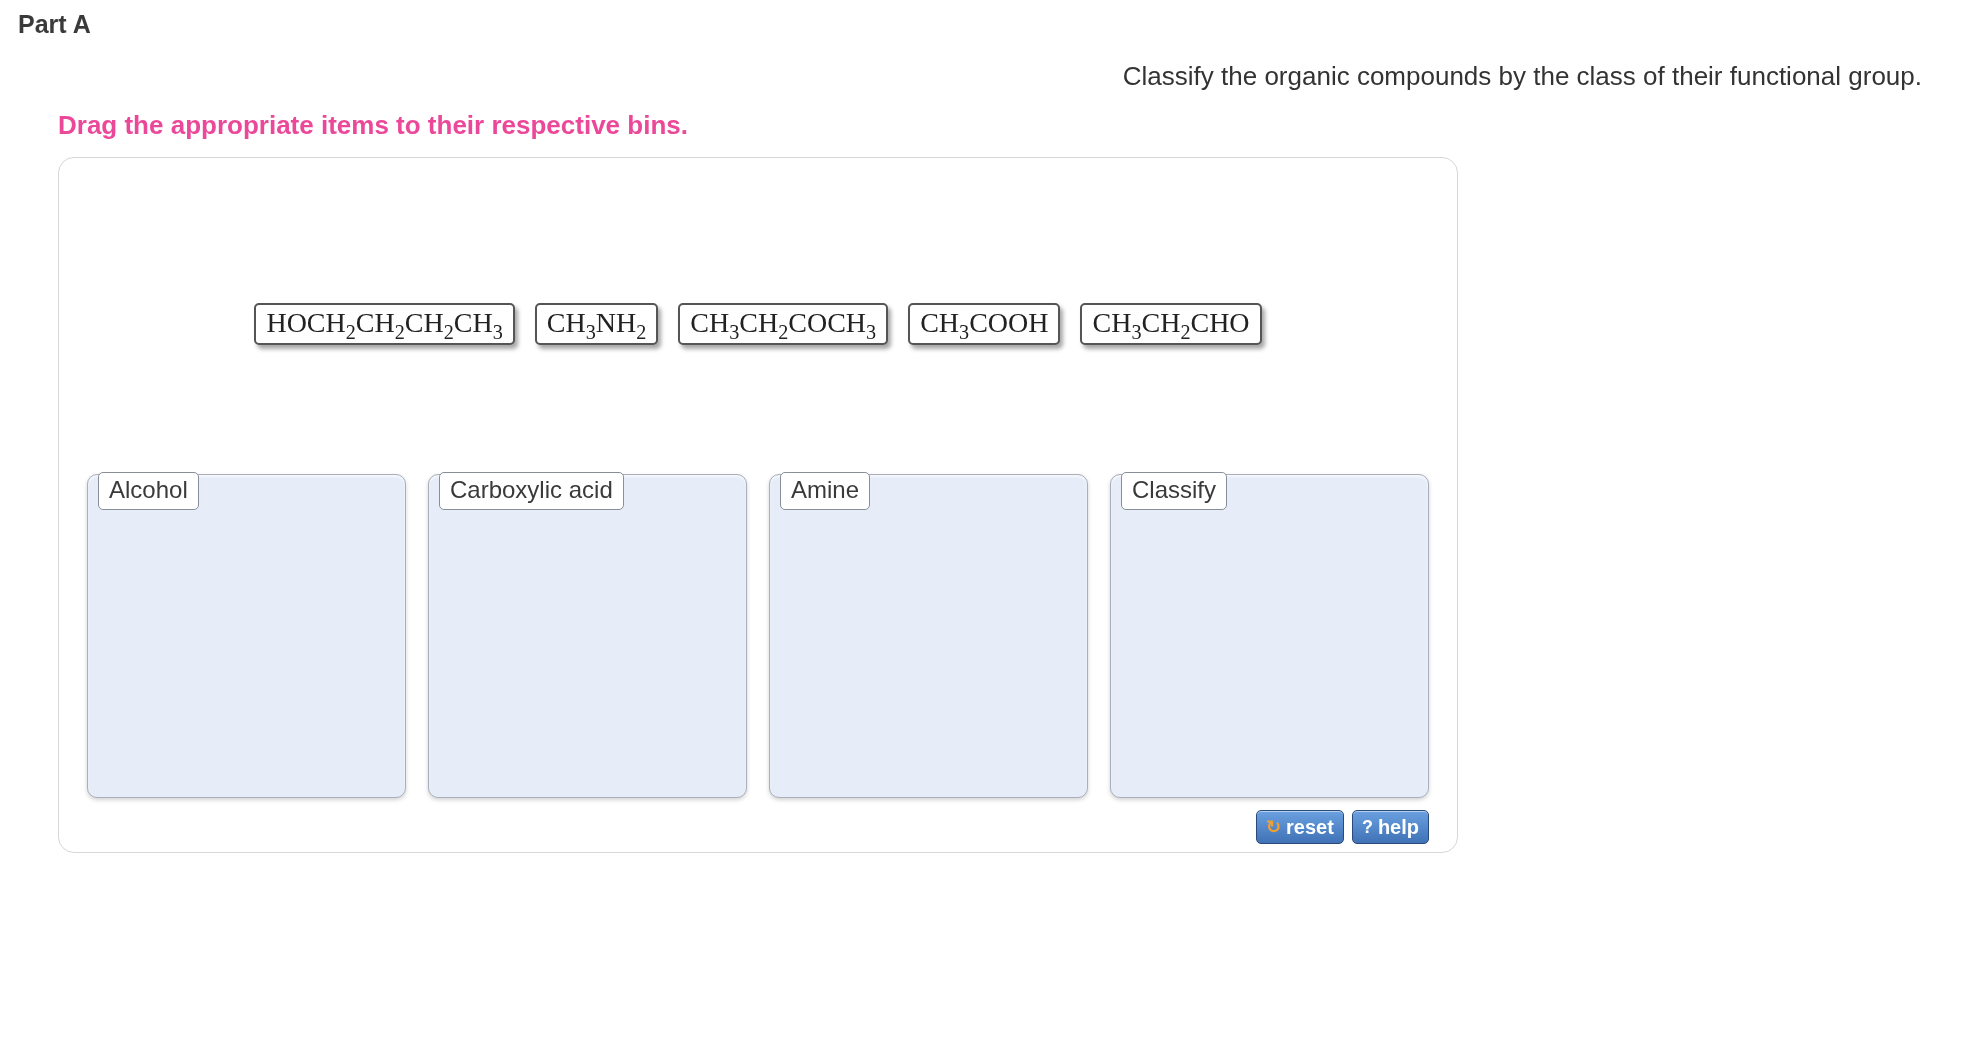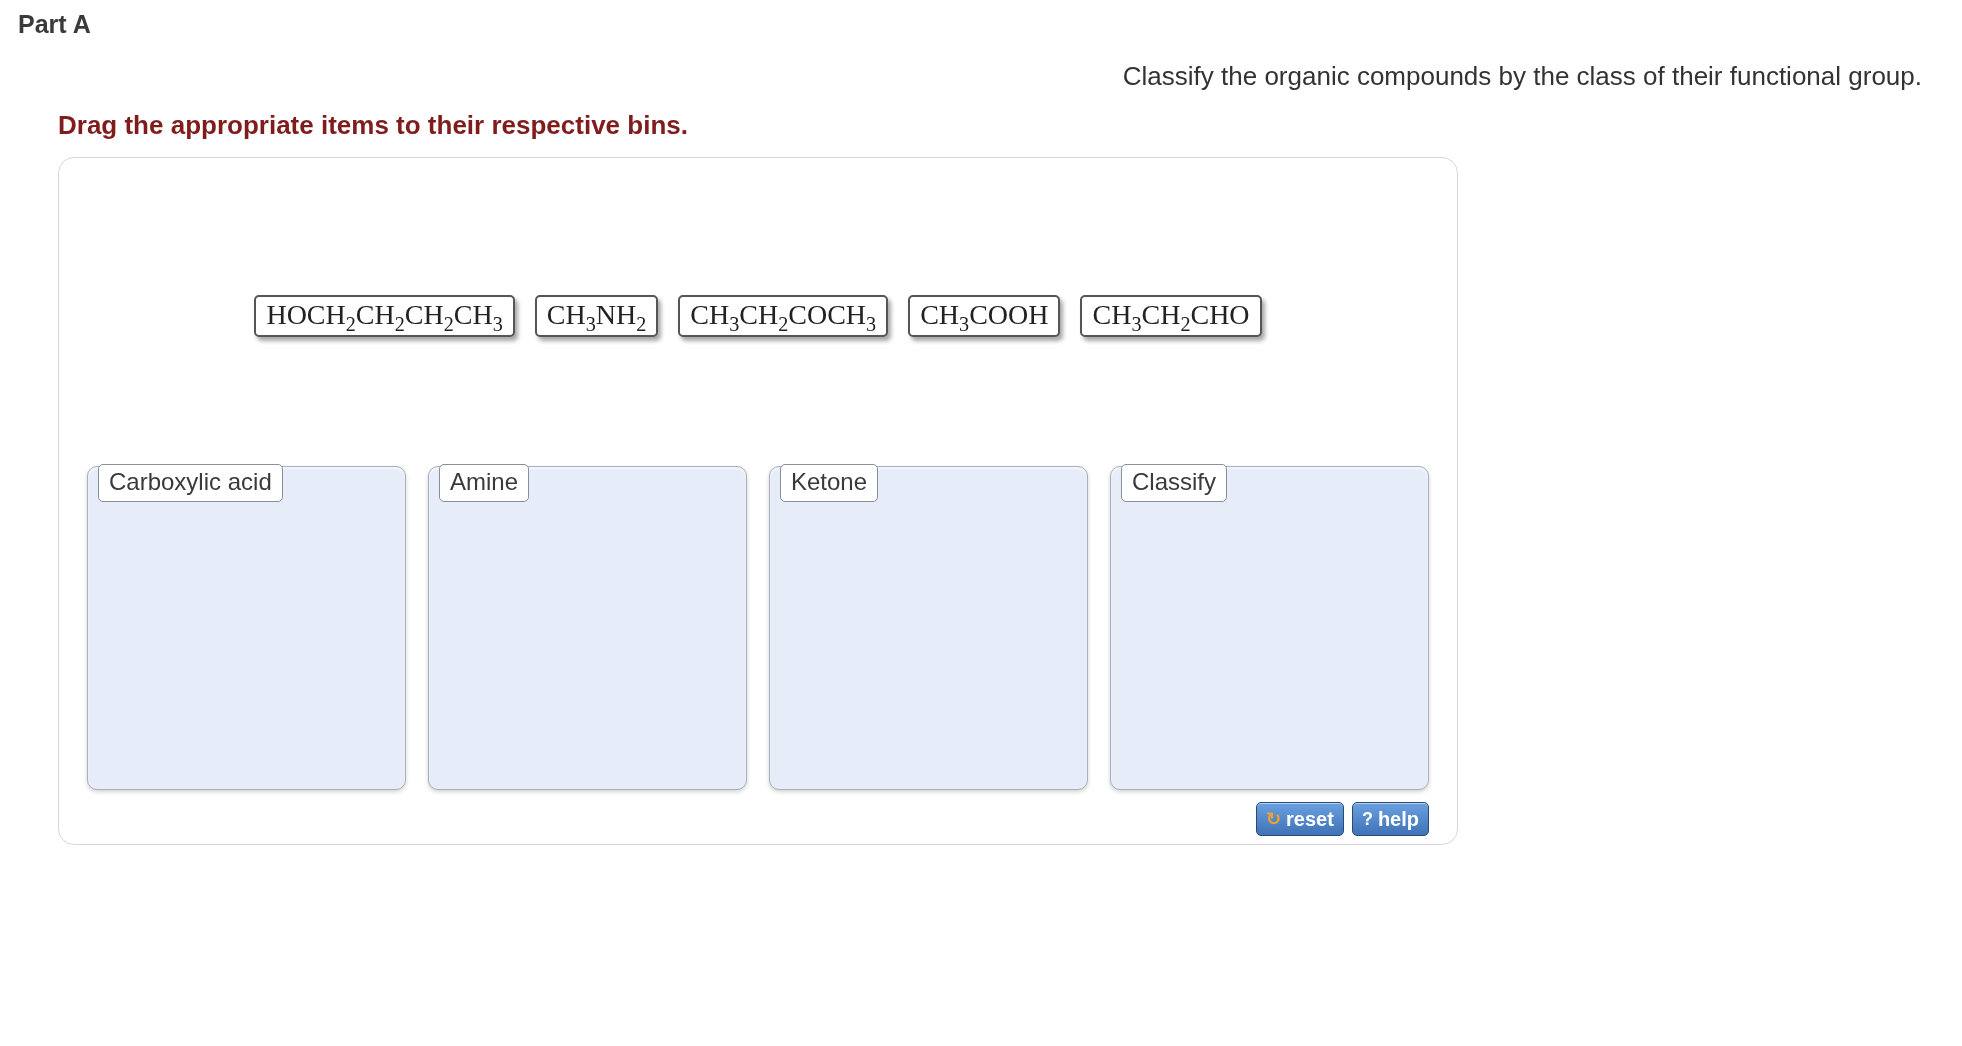--- a/index.html
+++ b/index.html
@@ -22,29 +22,29 @@
   }
   .question-text {
     font-size: 26px;
     color: #333;
     margin: 0 0 18px 40px;
     text-align: right;
   }
   .drag-instructions {
     font-weight: bold;
     font-size: 26px;
-    color: #7f1d1d;
+    color: #ec4899;
     margin: 0 0 16px 40px;
   }
   .activity-wrapper {
     margin-left: 40px;
     width: 1400px;
     border: 1px solid #d7d7d7;
     border-radius: 16px;
-    padding: 8px 28px 8px 28px;
+    padding: 16px 28px 8px 28px;
     box-sizing: border-box;
     background: #fff;
   }
   .items-zone {
     height: 300px;
     display: flex;
     align-items: center;
     justify-content: center;
     gap: 20px;
   }
@@ -139,27 +139,27 @@
     <div class="items-zone">
       <div class="drag-item">HOCH<sub>2</sub>CH<sub>2</sub>CH<sub>2</sub>CH<sub>3</sub></div>
       <div class="drag-item">CH<sub>3</sub>NH<sub>2</sub></div>
       <div class="drag-item">CH<sub>3</sub>CH<sub>2</sub>COCH<sub>3</sub></div>
       <div class="drag-item">CH<sub>3</sub>COOH</div>
       <div class="drag-item">CH<sub>3</sub>CH<sub>2</sub>CHO</div>
     </div>
 
     <div class="bins-row">
       <div class="bin">
+        <div class="bin-label">Alcohol</div>
+      </div>
+      <div class="bin">
         <div class="bin-label">Carboxylic acid</div>
       </div>
       <div class="bin">
         <div class="bin-label">Amine</div>
-      </div>
-      <div class="bin">
-        <div class="bin-label">Ketone</div>
       </div>
       <div class="bin">
         <div class="bin-label">Classify</div>
       </div>
     </div>
 
     <div class="controls-row">
       <div class="ctrl-btn reset">
         <span class="icn">↻</span>
         <span>reset</span>

